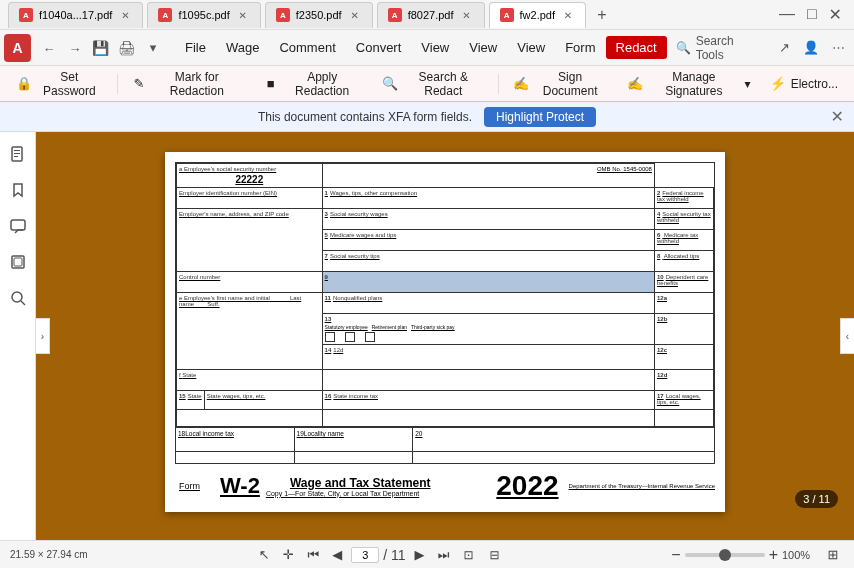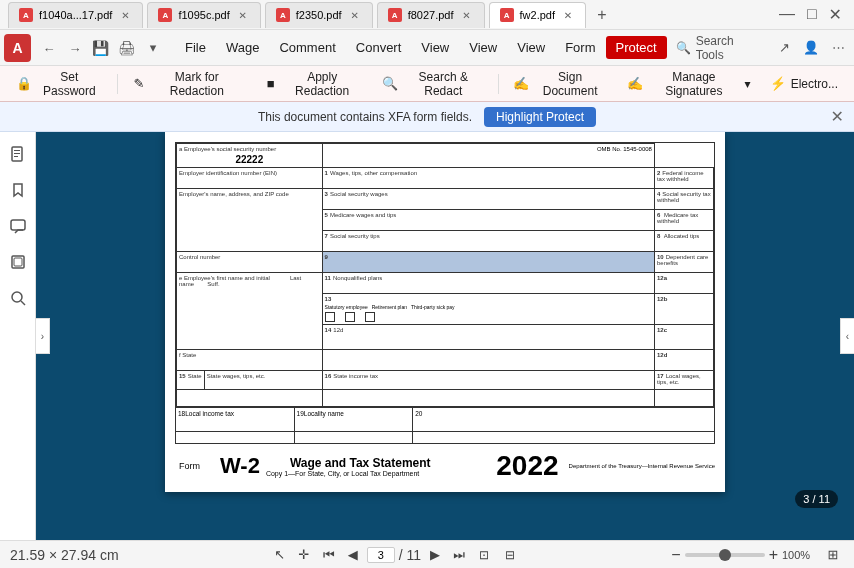--- a/index.html
+++ b/index.html
@@ -195,26 +195,28 @@
       display: flex; align-items: center; justify-content: center;
       cursor: pointer;
       border-radius: 4px;
       color: #555;
       font-size: 16px;
     }
 
     
     .content-area {
       flex: 1;
-      background: #0c4a6e;
+      background: #a16207;
       overflow: auto;
       display: flex;
       align-items: flex-start;
       justify-content: center;
+      padding: 20px;
       position: relative;
+      text-decoration: underline;
     }
 
     
     .right-arrow {
       position: absolute;
       right: 0;
       top: 50%;
       transform: translateY(-50%);
       width: 14px; height: 36px;
       background: #fff;
@@ -321,21 +323,21 @@
     
     .statusbar {
       height: 28px;
       background: #f5f5f5;
       border-top: 1px solid #ddd;
       display: flex;
       align-items: center;
       padding: 0 10px;
       gap: 8px;
     }
-    .status-left { font-size: 14px; color: #444; }
+    .status-left { font-size: 10px; color: #444; }
     .status-center { flex: 1; display: flex; align-items: center; justify-content: center; gap: 4px; }
     .status-right { display: flex; align-items: center; gap: 4px; }
     .page-nav-btn {
       width: 20px; height: 20px;
       display: flex; align-items: center; justify-content: center;
       cursor: pointer; color: #444; border-radius: 3px;
       font-size: 13px;
     }
     .page-input {
       width: 28px;
@@ -432,21 +434,21 @@
   </div>
   <div class="menu-items">
     <div class="menu-item">File</div>
     <div class="menu-item">Wage</div>
     <div class="menu-item">Comment</div>
     <div class="menu-item">Convert</div>
     <div class="menu-item">View</div>
     <div class="menu-item">View</div>
     <div class="menu-item">View</div>
     <div class="menu-item">Form</div>
-    <div class="menu-item active">Protect</div>
+    <div class="menu-item active">Redact</div>
   </div>
   <div class="search-tools">
     <div class="search-tools-btn">
       <span>🔍</span>
       <span>Search Tools</span>
     </div>
     <div class="nav-btn">↗</div>
     <div class="nav-btn">👤</div>
     <div class="nav-btn">⋯</div>
   </div>

